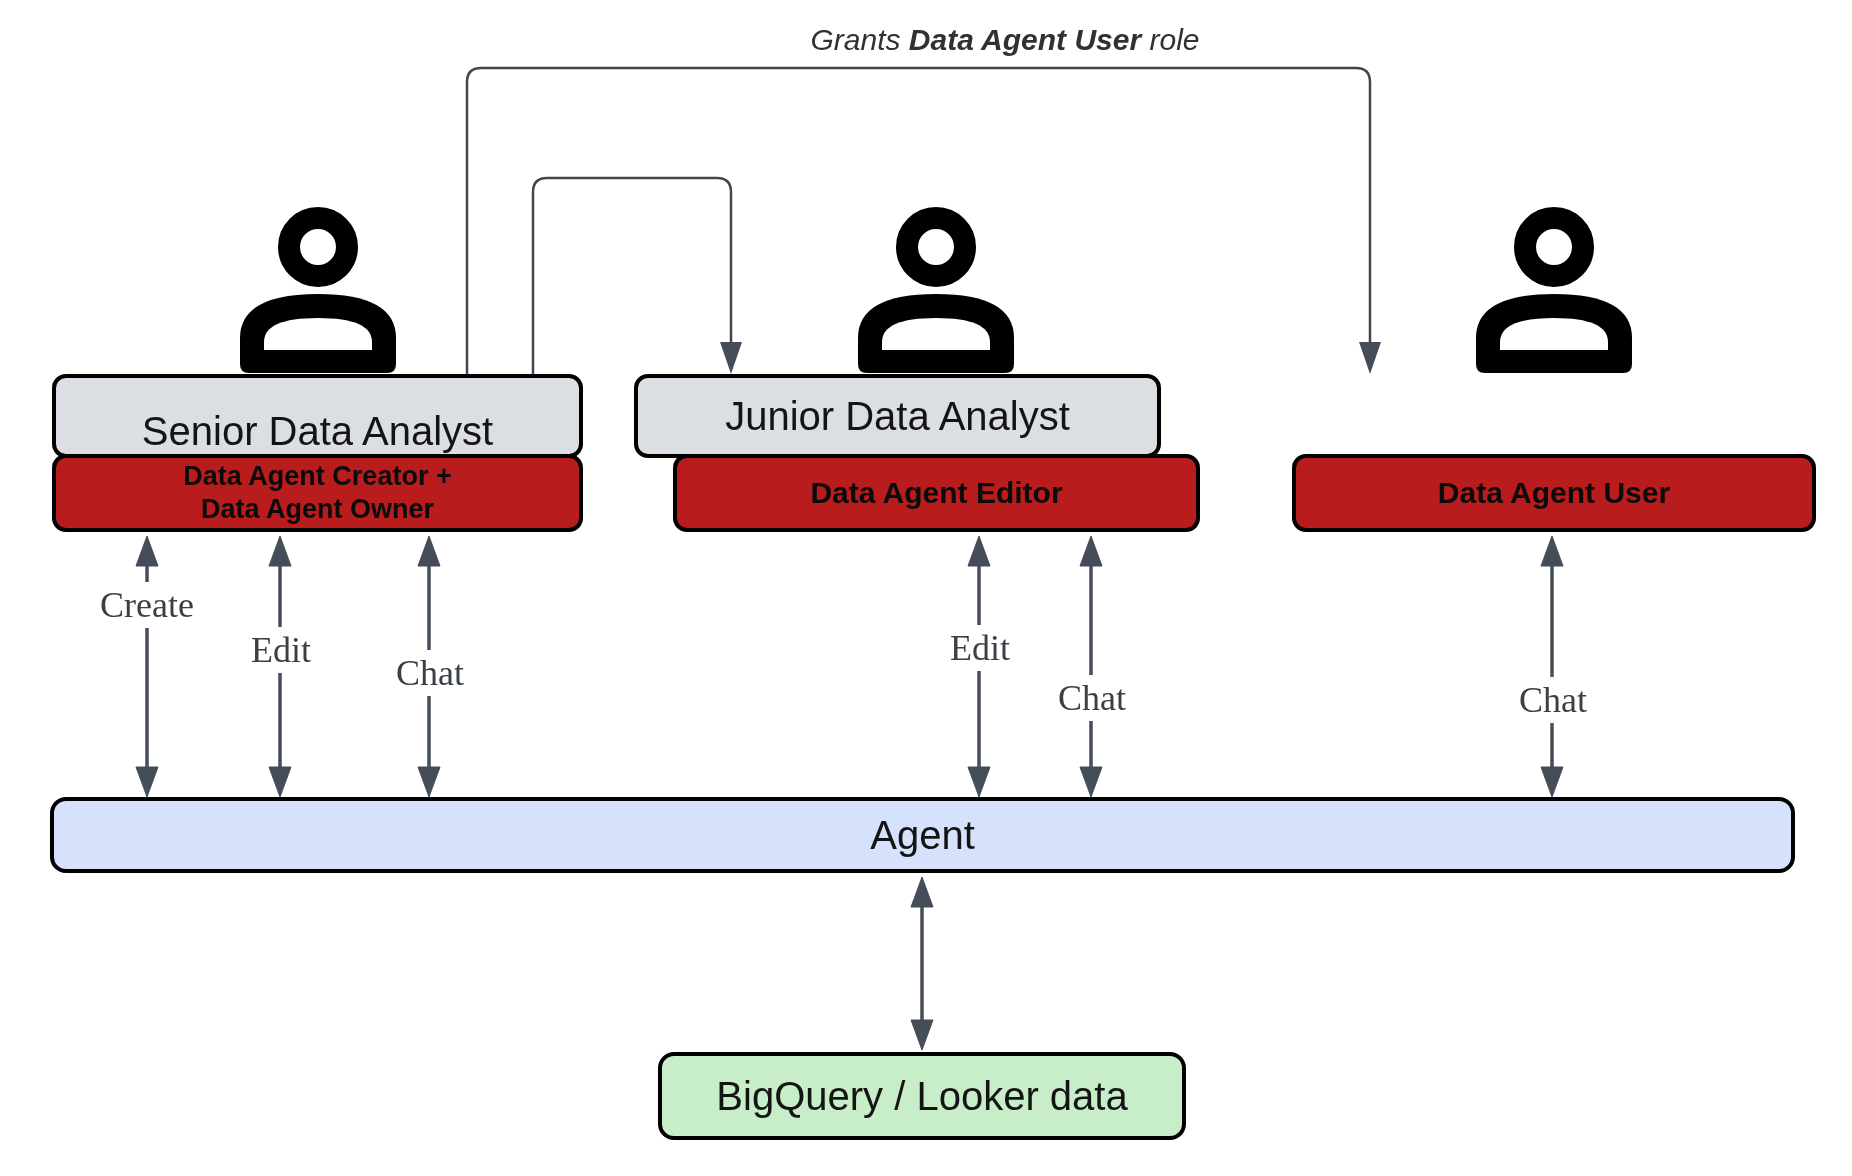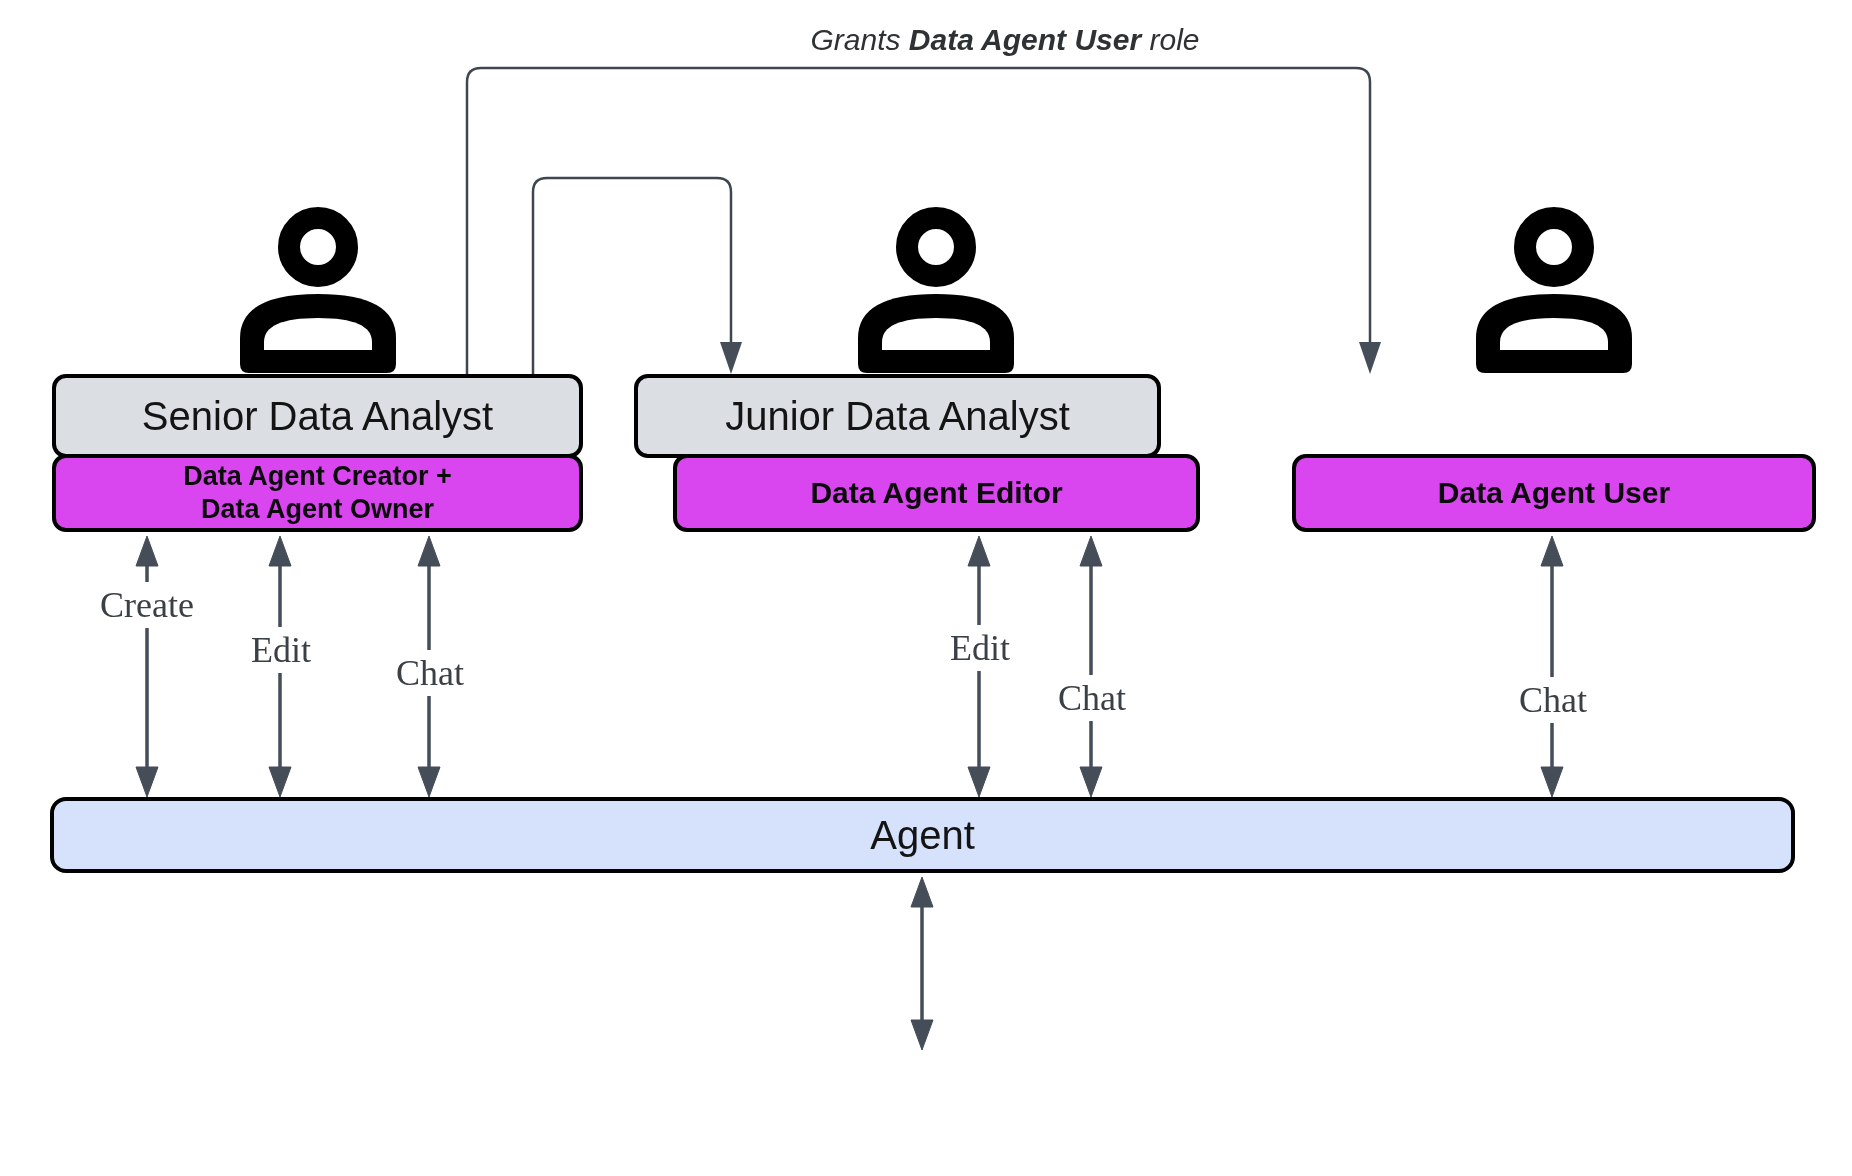--- a/index.html
+++ b/index.html
@@ -9,21 +9,21 @@
   }
   .layer{position:absolute;left:0;top:0;z-index:1;}
 
   
   .box{
     position:absolute;box-sizing:border-box;border:4px solid #000;
     display:flex;flex-direction:column;align-items:center;justify-content:center;
     text-align:center;border-radius:14px;
   }
   .actor-name{background:#dbdee3;font-size:40px;color:#141414;z-index:2;}
-  .actor-role{background:#d946ef;font-weight:700;font-size:30px;color:#0b0b0b;z-index:3;}
+  .actor-role{background:#b91c1c;font-weight:700;font-size:30px;color:#0b0b0b;z-index:3;}
   .actor-role.two-line{font-size:27px;line-height:1.22;}
 
   .agent-bar{background:#d6e2fb;font-size:40px;color:#141414;border-radius:16px;z-index:2;}
   .datastore-box{background:#c8edc9;font-size:40px;color:#141414;border-radius:16px;z-index:2;}
 
   
   .lbl{
     position:absolute;transform:translate(-50%,-50%);
     background:#ffffff;padding:2px 10px;font-size:36px;color:#3a4045;
     z-index:4;white-space:nowrap;font-family:Liberation Serif, serif;
@@ -104,21 +104,21 @@
       <line x1="922" y1="907" x2="922" y2="1020" stroke-width="3.5"></line>
       <polygon points="922,877 911,907 933,907"></polygon>
         <polygon points="922,1050 911,1020 933,1020"></polygon>
     </g>
   </svg>
 
   <div class="grant" style="left:1005px;top:40px;">
     <span>Grants </span><b>Data Agent User</b><span> role</span>
   </div>
 
-  <div class="box actor-name" style="left:52px;top:374px;width:531px;height:84px;">
+  <div class="box actor-name" style="left:52px;top:374px;width:531px;height:84px;justify-content:flex-end;">
     <span>Senior Data Analyst</span>
   </div>
   <div class="box actor-role two-line" style="left:52px;top:454px;width:531px;height:78px;">
     <div>Data Agent Creator +</div>
     <div>Data Agent Owner</div>
   </div>
 
   <div class="box actor-name" style="left:634px;top:374px;width:527px;height:84px;">
     <span>Junior Data Analyst</span>
   </div>
@@ -134,14 +134,17 @@
   <div class="lbl" style="left:281px;top:650px;">Edit</div>
   <div class="lbl" style="left:430px;top:673px;">Chat</div>
   <div class="lbl" style="left:980px;top:648px;">Edit</div>
   <div class="lbl" style="left:1092px;top:698px;">Chat</div>
   <div class="lbl" style="left:1553px;top:700px;">Chat</div>
 
   <div class="box agent-bar" style="left:50px;top:797px;width:1745px;height:76px;">
     <span>Agent</span>
   </div>
 
+  <div class="box datastore-box" style="left:658px;top:1052px;width:528px;height:88px;">
+    <span>BigQuery / Looker data</span>
+  </div>
 
 </div>
 
 </body></html>

